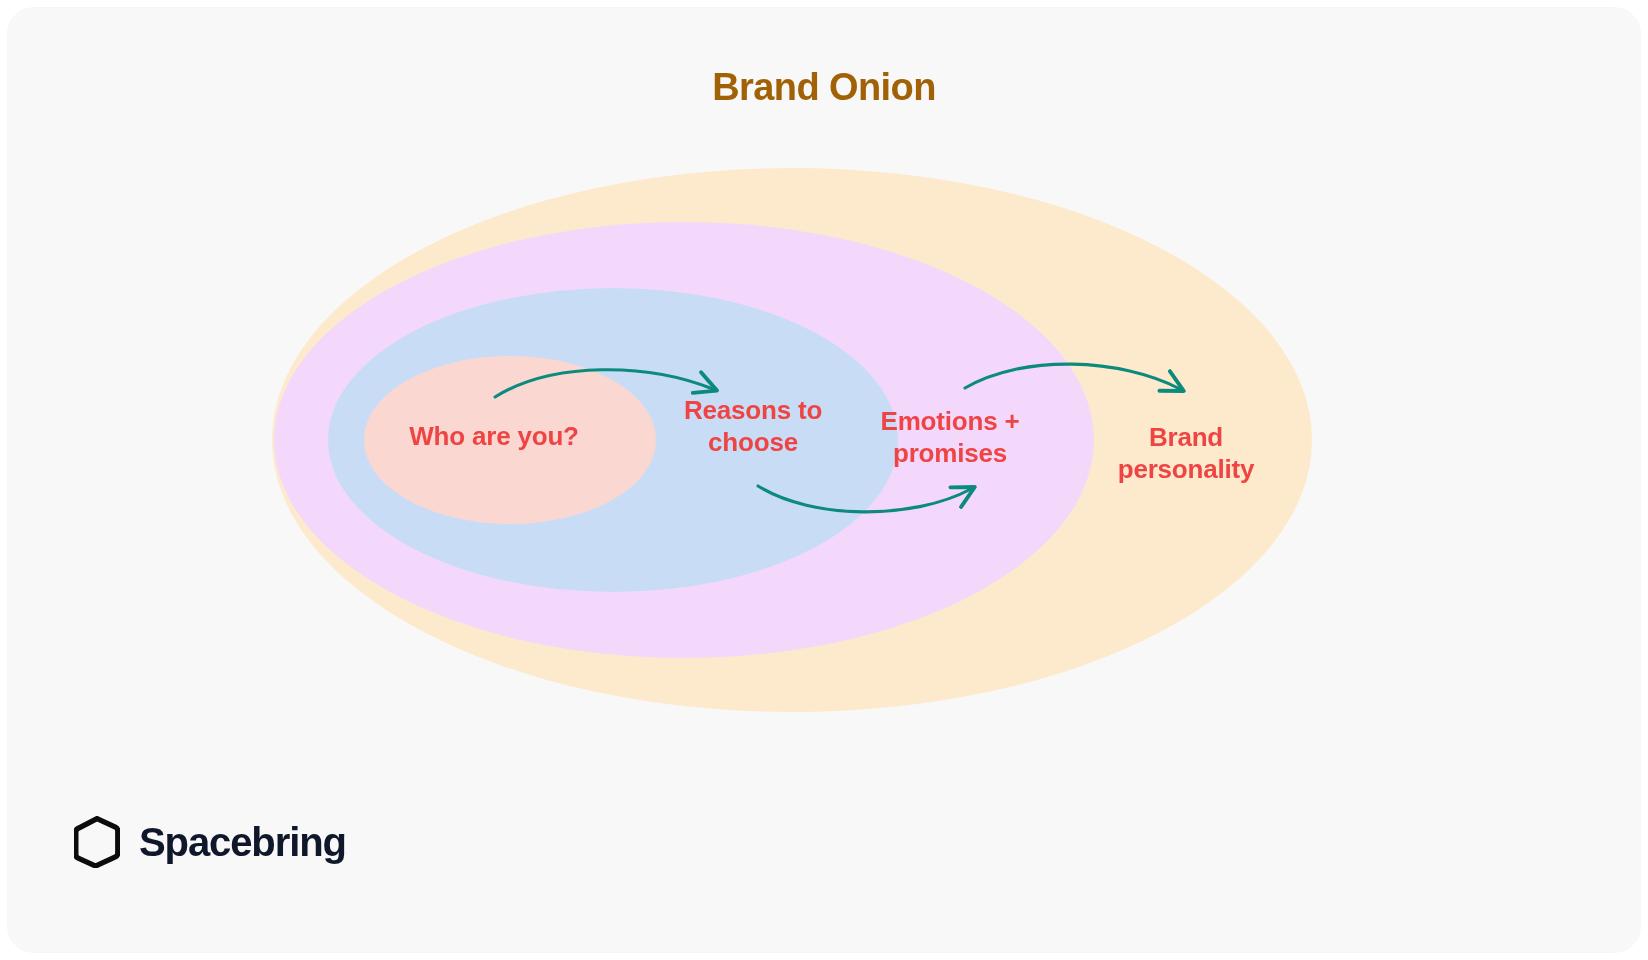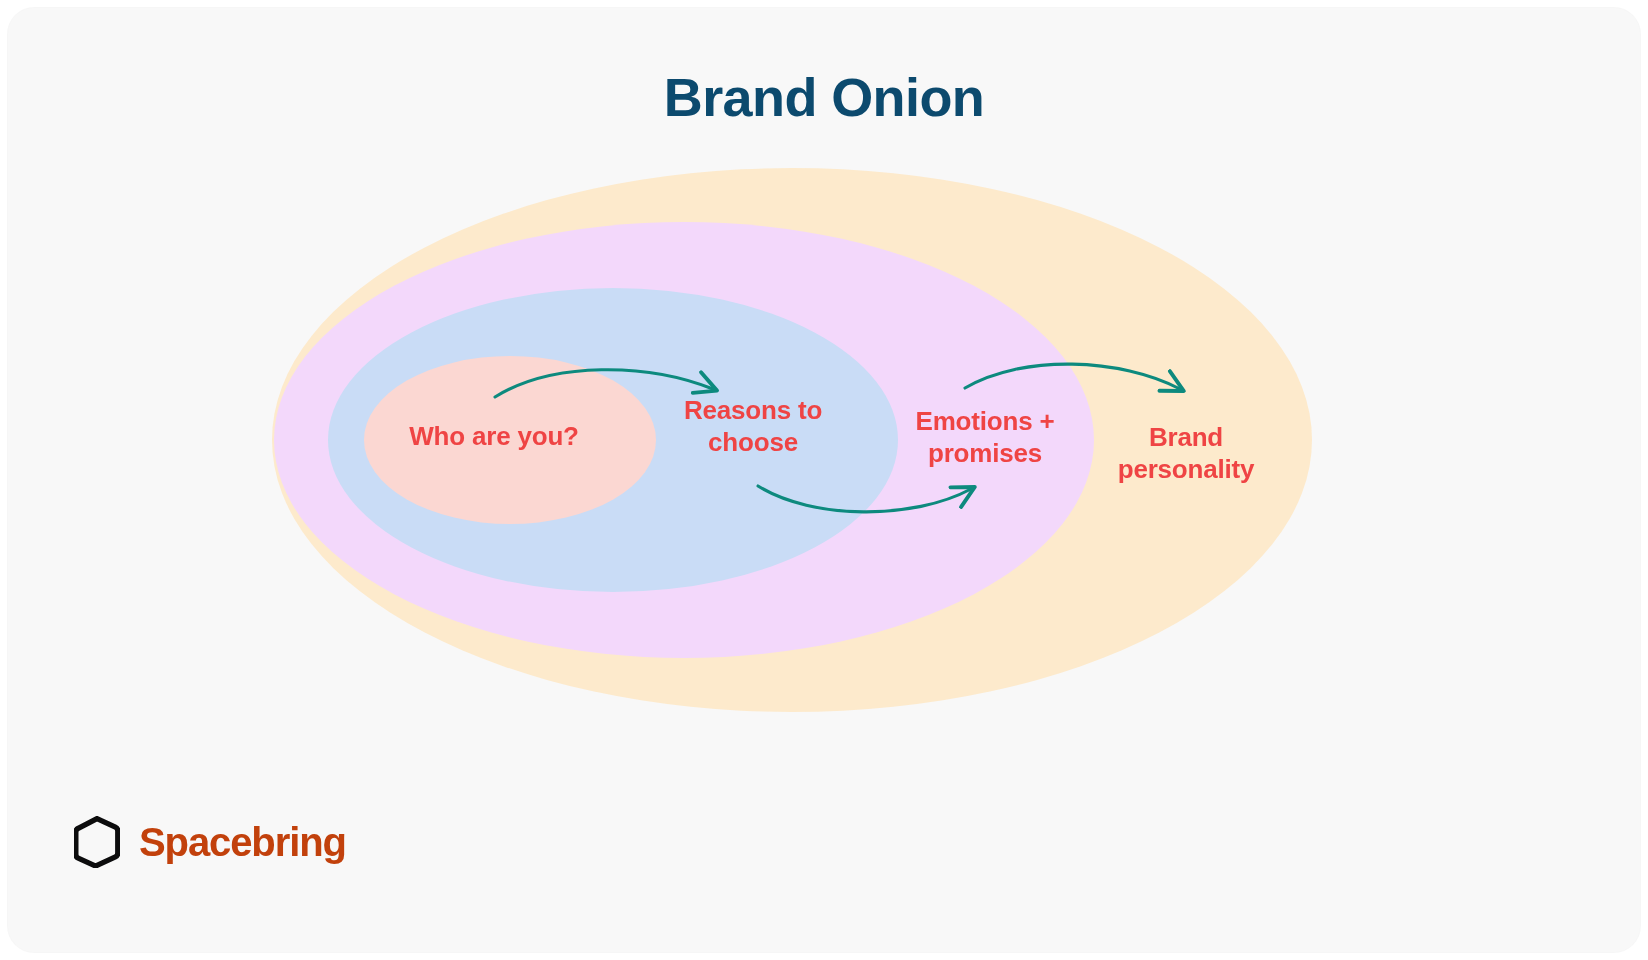--- a/index.html
+++ b/index.html
@@ -27,24 +27,24 @@
     box-shadow: 0 0 0 1px rgba(0,0,0,0.035);
     overflow: hidden;
   }
 
   .page-title {
     position: absolute;
     top: 58px;
     left: 0;
     width: 100%;
     text-align: center;
-    font-size: 54px;
+    font-size: 38px;
     font-weight: 700;
     letter-spacing: -0.6px;
-    color: #0c4a6e;
+    color: #a16207;
     font-family: "Liberation Sans", sans-serif;
   }
 
   
   .onion-stage {
     position: absolute;
     left: 0;
     top: 140px;
     width: 1632px;
     height: 610px;
@@ -60,37 +60,37 @@
     text-align: center;
     font-size: 26px;
     line-height: 32px;
     font-weight: 700;
     color: #ef4444;
     letter-spacing: -0.2px;
     white-space: pre-line;
   }
   .ring-label.l-core   { left: 346px; top: 272px; width: 280px; }
   .ring-label.l-second { left: 625px; top: 246px; width: 240px; }
-  .ring-label.l-third  { left: 862px; top: 257px; width: 230px; }
+  .ring-label.l-third  { left: 827px; top: 257px; width: 230px; }
   .ring-label.l-outer  { left: 1068px; top: 273px; width: 220px; }
 
   
   .brand-footer {
     position: absolute;
     left: 66px;
     bottom: 84px;
     display: flex;
     align-items: center;
     gap: 19px;
   }
   .brand-mark { width: 46px; height: 52px; display: block; }
   .brand-name {
     font-size: 40px;
     font-weight: 700;
-    color: #c2410c;
+    color: #0f172a;
     letter-spacing: -1.1px;
     font-family: "Liberation Sans", sans-serif;
   }
 </style>
 </head>
 <body>
 
 <div class="card">
 
   <div class="page-title">Brand Onion</div>

